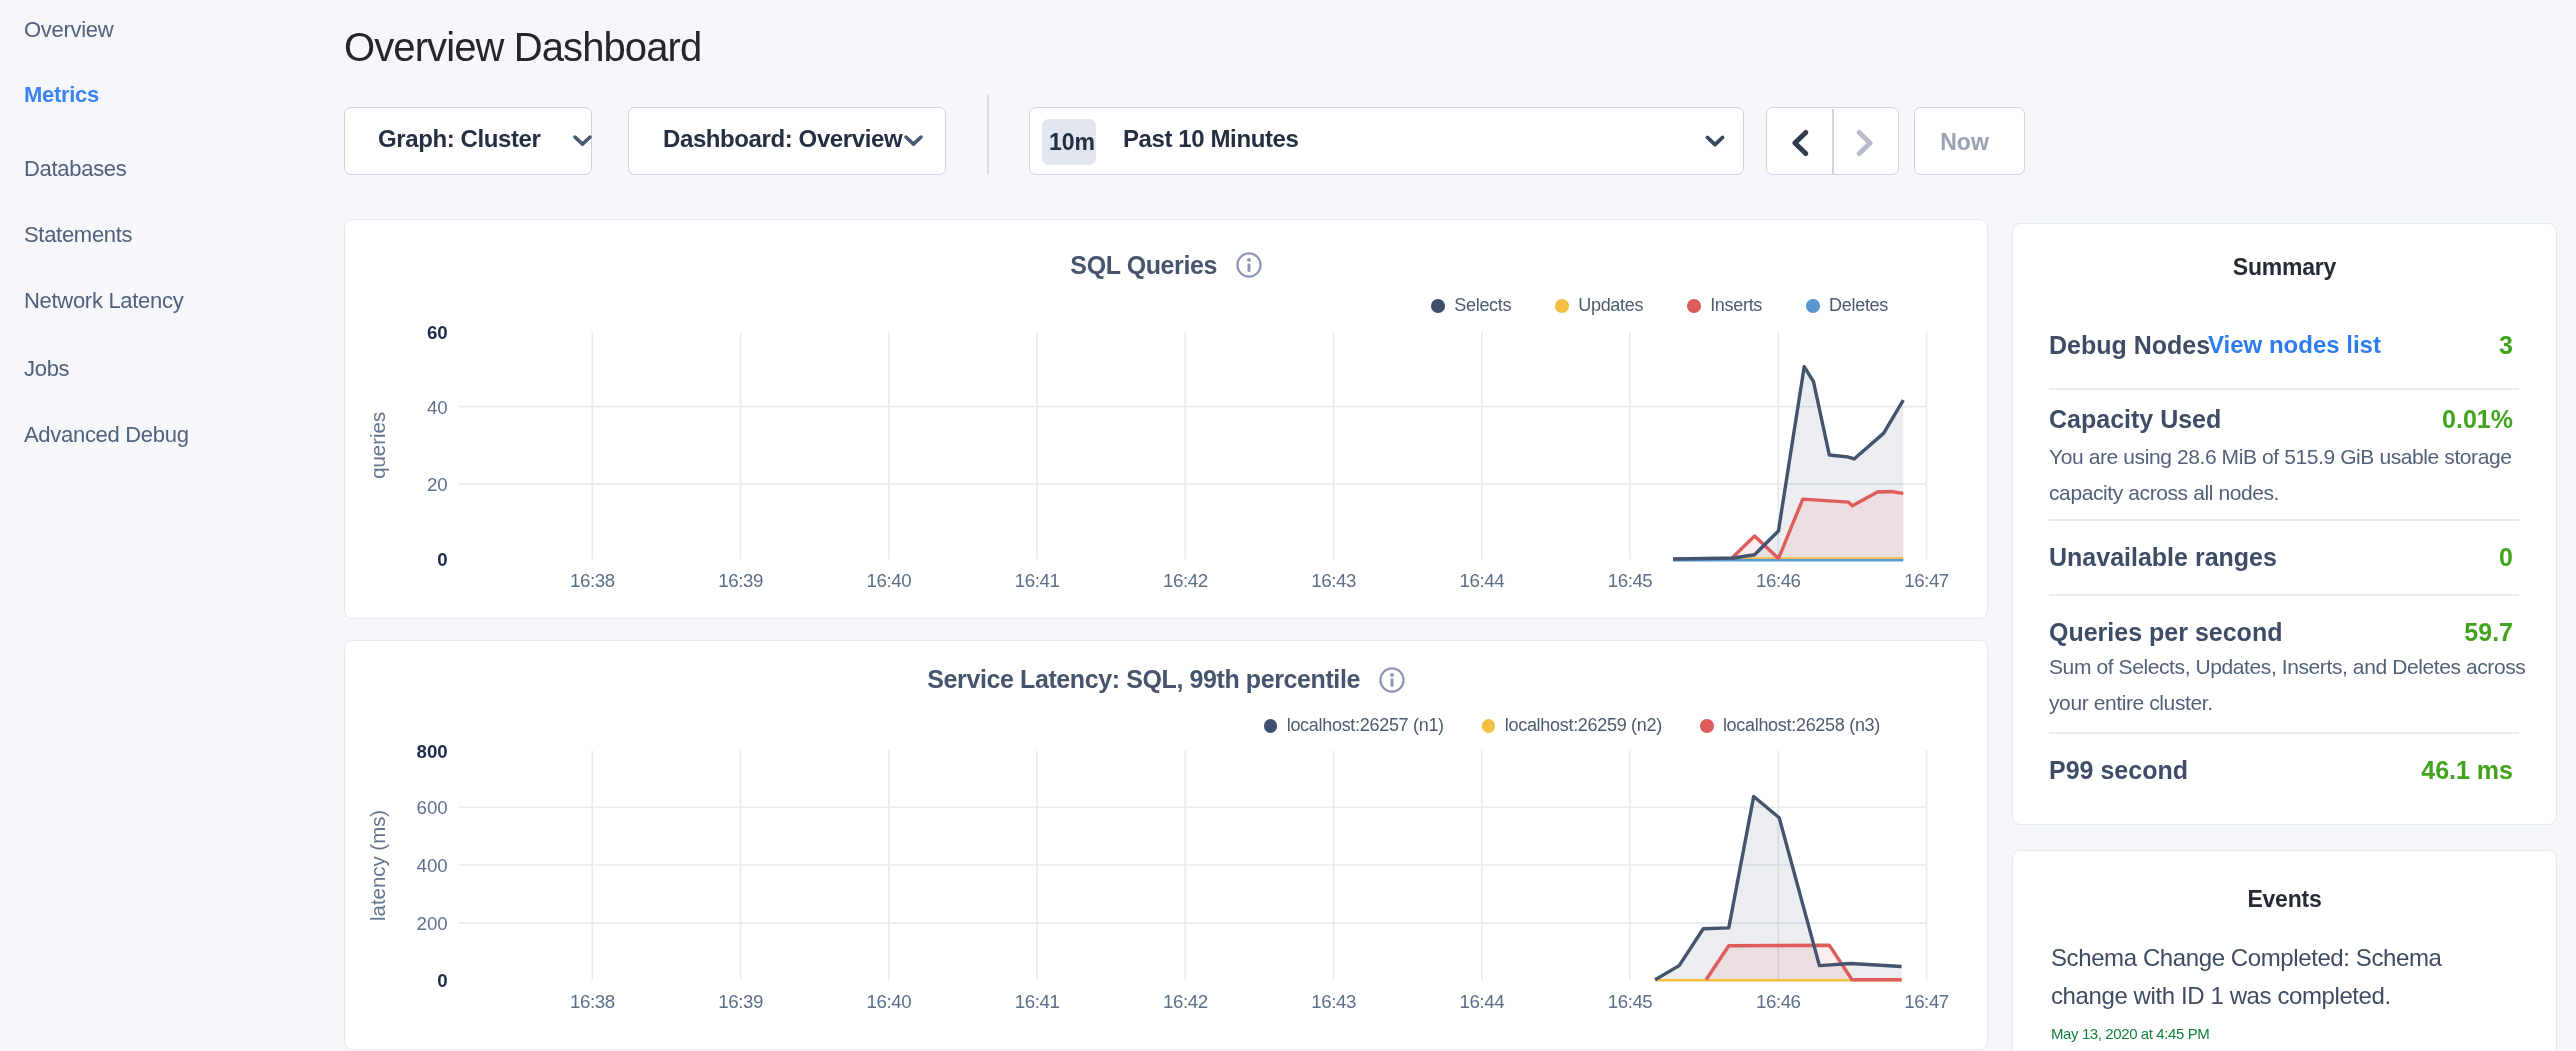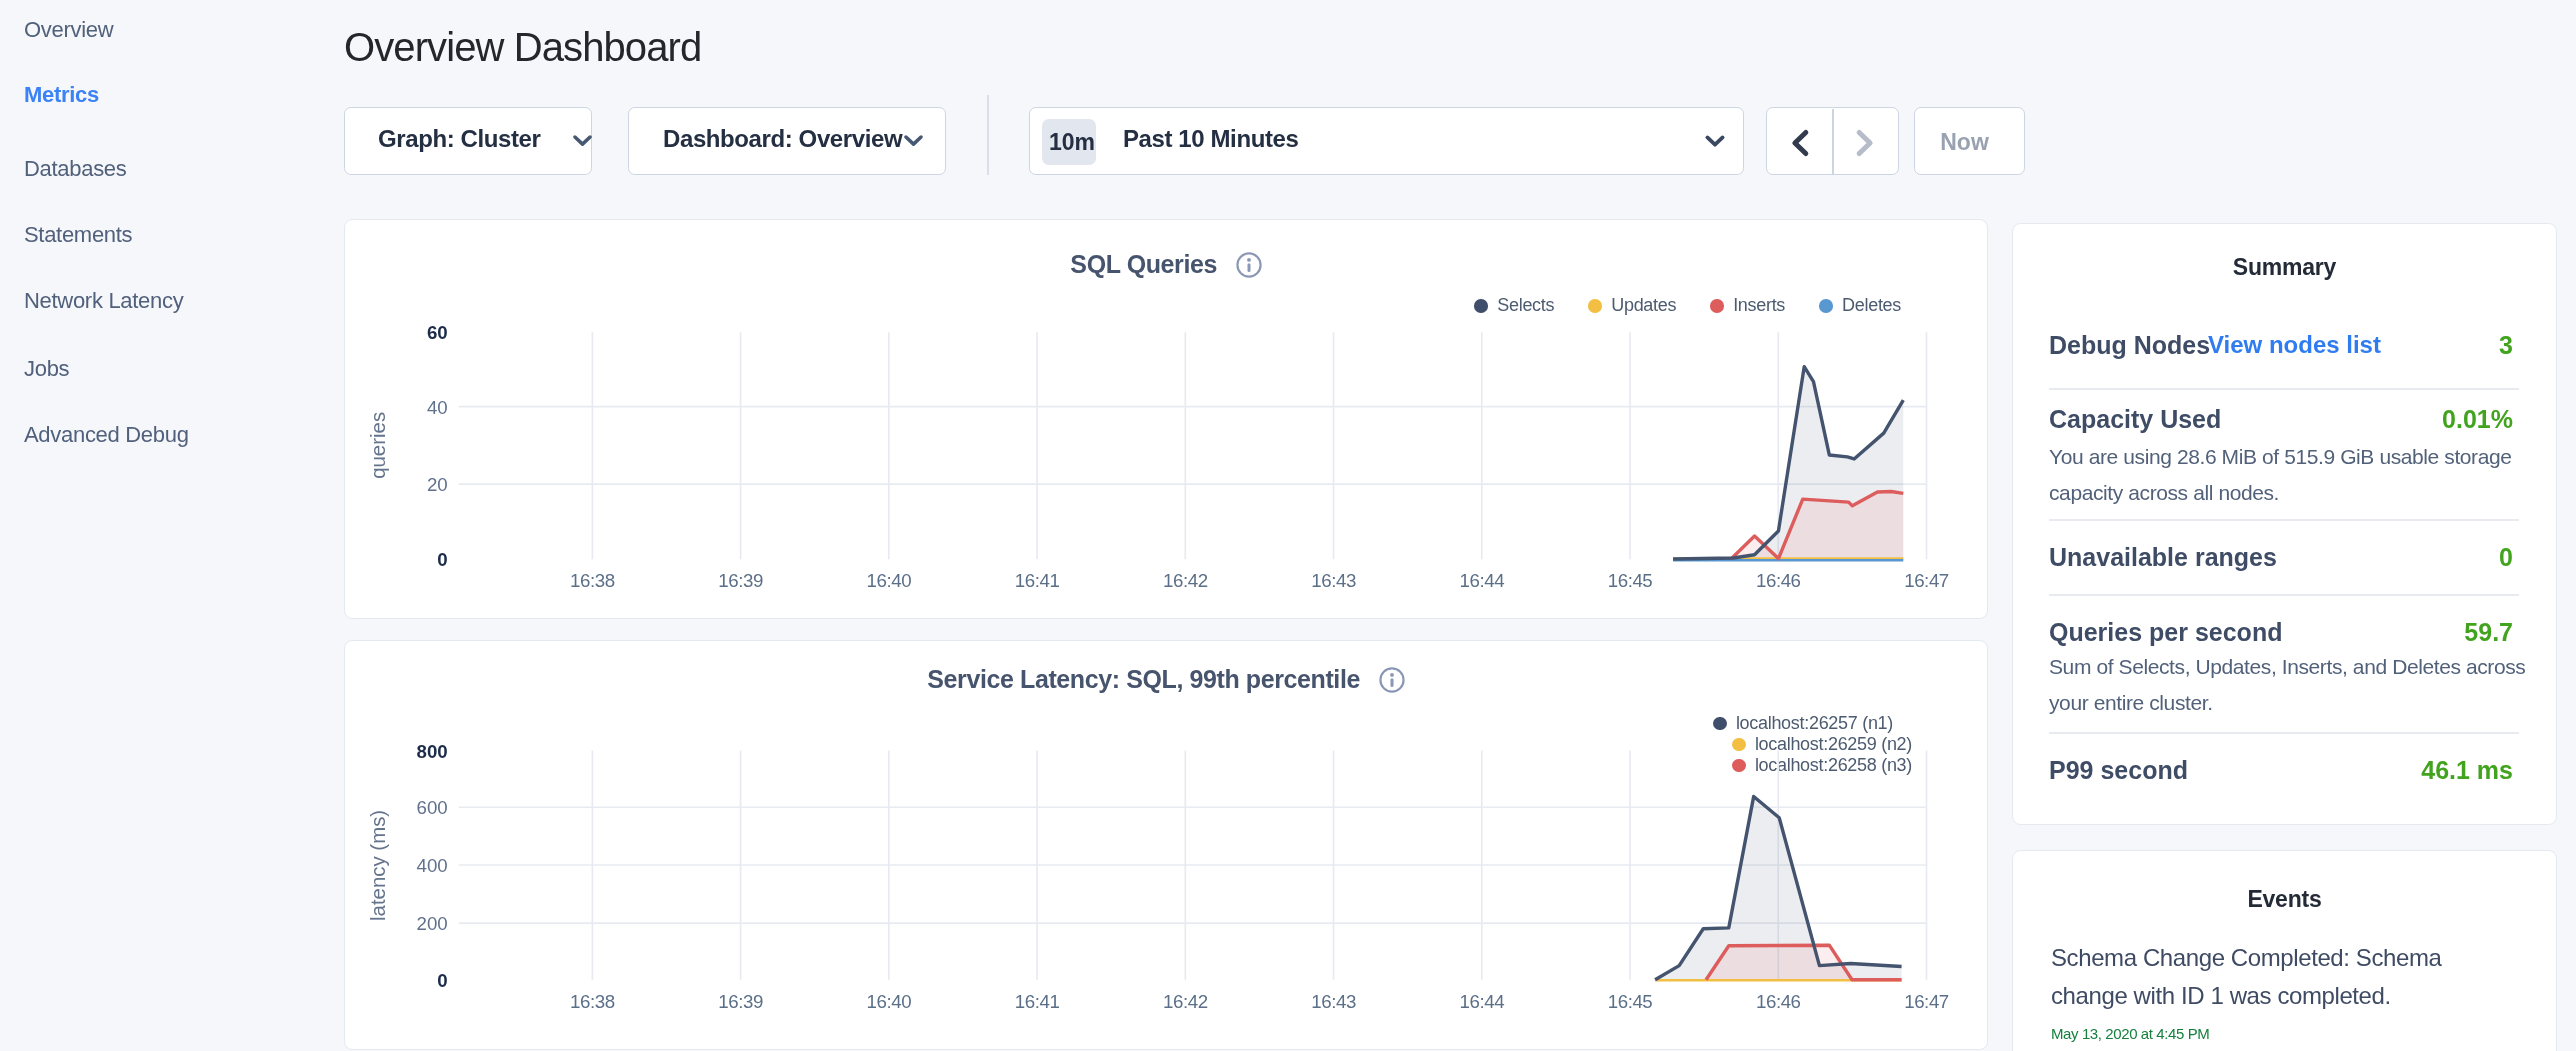--- a/index.html
+++ b/index.html
@@ -61,29 +61,29 @@
   </svg>
 <svg class="abs" style="left:1855px; top:128px;" width="21" height="30" viewBox="0 0 25 35">
     <polyline points="5,5 18,17.5 5,30" fill="none" stroke="#b6bcc9" stroke-width="6" stroke-linecap="round" stroke-linejoin="round"></polyline>
   </svg>
 
 <div class="btn" style="left:1914px; top:107px; width:111px; height:68px;"></div>
 <div class="t" style="left:1914px; top:131px; width:101px; text-align:center; font-size:23px; font-weight:bold; color:#99a2b1;">Now</div>
 
 <div class="card" style="left:344px; top:219px; width:1644px; height:400px;"></div>
 <div id="c1" class="abs" style="left:344px; top:219px; width:1644px; height:400px;">
-  <div class="abs" style="left:0; top:28px; width:100%; display:flex; justify-content:center; align-items:flex-start;">
+  <div class="abs" style="left:0; top:28px; width:100%; display:flex; justify-content:center; align-items:center;">
     <span style="line-height:1; font-size:25px; font-weight:bold; color:#47546d; letter-spacing:-0.4px; padding-top:5.1px;">SQL Queries</span>
     <svg style="margin-left:18.7px; margin-top:5.1px;" width="26" height="26" viewBox="0 0 31 31">
         <circle cx="15.5" cy="15.5" r="13.8" fill="none" stroke="#8b98b5" stroke-width="2.6"></circle>
         <circle cx="15.5" cy="9.4" r="2.3" fill="#8b98b5"></circle>
         <rect x="13.7" y="13.4" width="3.6" height="10.4" rx="1.8" fill="#8b98b5"></rect>
       </svg>
   </div>
-  <div class="leg" style="top:74px; right:87px; height:25.5px;">
+  <div class="leg" style="top:74px; right:100px; height:25.5px;gap:10px;">
     <span class="it" style="margin-left:0;"><span class="d" style="background:#3f4e6b;"></span>Selects</span>
     <span class="it"><span class="d" style="background:#f2bf43;"></span>Updates</span>
     <span class="it"><span class="d" style="background:#dd5c5c;"></span>Inserts</span>
     <span class="it"><span class="d" style="background:#5897d0;"></span>Deletes</span>
   </div>
   <svg class="abs" style="left:0; top:0;" width="1644" height="400" viewBox="0 0 1933 470">
     <g stroke="#e7ebf1" stroke-width="2">
       <line x1="292" y1="133" x2="292" y2="400"></line>
         <line x1="466.3" y1="133" x2="466.3" y2="400"></line>
         <line x1="640.6" y1="133" x2="640.6" y2="400"></line>
@@ -130,21 +130,21 @@
 <div class="card" style="left:344px; top:640px; width:1644px; height:410px;"></div>
 <div id="c2" class="abs" style="left:344px; top:640px; width:1644px; height:410px;">
   <div class="abs" style="left:0; top:22px; width:100%; display:flex; justify-content:center; align-items:flex-start;">
     <span style="line-height:1; font-size:25px; font-weight:bold; color:#47546d; letter-spacing:-0.4px; padding-top:5.1px;">Service Latency: SQL, 99th percentile</span>
     <svg style="margin-left:18.7px; margin-top:5.1px;" width="26" height="26" viewBox="0 0 31 31">
         <circle cx="15.5" cy="15.5" r="13.8" fill="none" stroke="#8b98b5" stroke-width="2.6"></circle>
         <circle cx="15.5" cy="9.4" r="2.3" fill="#8b98b5"></circle>
         <rect x="13.7" y="13.4" width="3.6" height="10.4" rx="1.8" fill="#8b98b5"></rect>
       </svg>
   </div>
-  <div class="leg" style="top:73px; right:76px; height:25.5px;flex-direction:column;">
+  <div class="leg" style="top:73px; right:108px; height:25.5px;">
     <span class="it" style="margin-left:0;"><span class="d" style="background:#3f4e6b;"></span>localhost:26257 (n1)</span>
     <span class="it" style="margin-left:38px;"><span class="d" style="background:#f2bf43;"></span>localhost:26259 (n2)</span>
     <span class="it" style="margin-left:38px;"><span class="d" style="background:#dd5c5c;"></span>localhost:26258 (n3)</span>
   </div>
   <svg class="abs" style="left:0; top:0;" width="1644" height="410" viewBox="0 0 1933 482">
     <g stroke="#e7ebf1" stroke-width="2">
       <line x1="292" y1="130" x2="292" y2="399.5"></line>
         <line x1="466.3" y1="130" x2="466.3" y2="399.5"></line>
         <line x1="640.6" y1="130" x2="640.6" y2="399.5"></line>
         <line x1="814.9" y1="130" x2="814.9" y2="399.5"></line>

